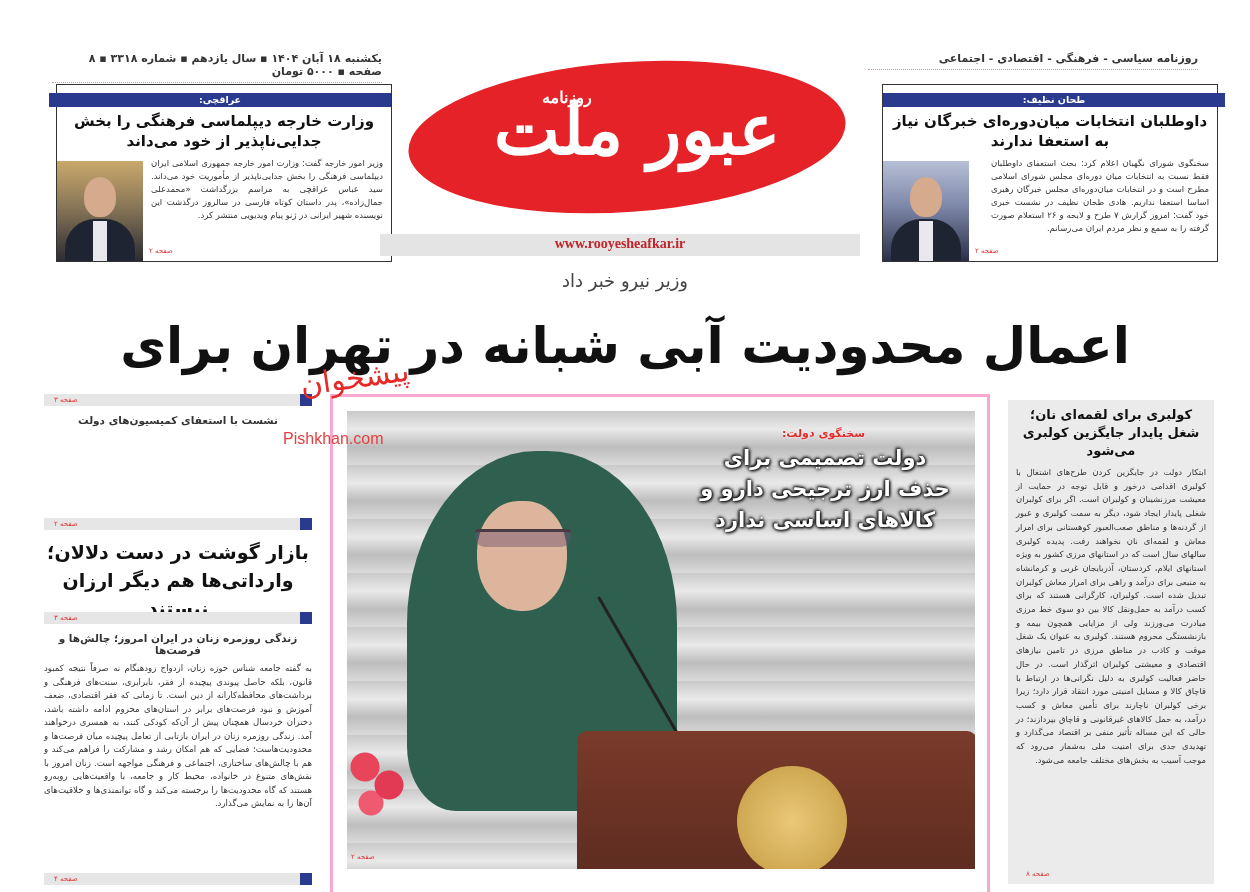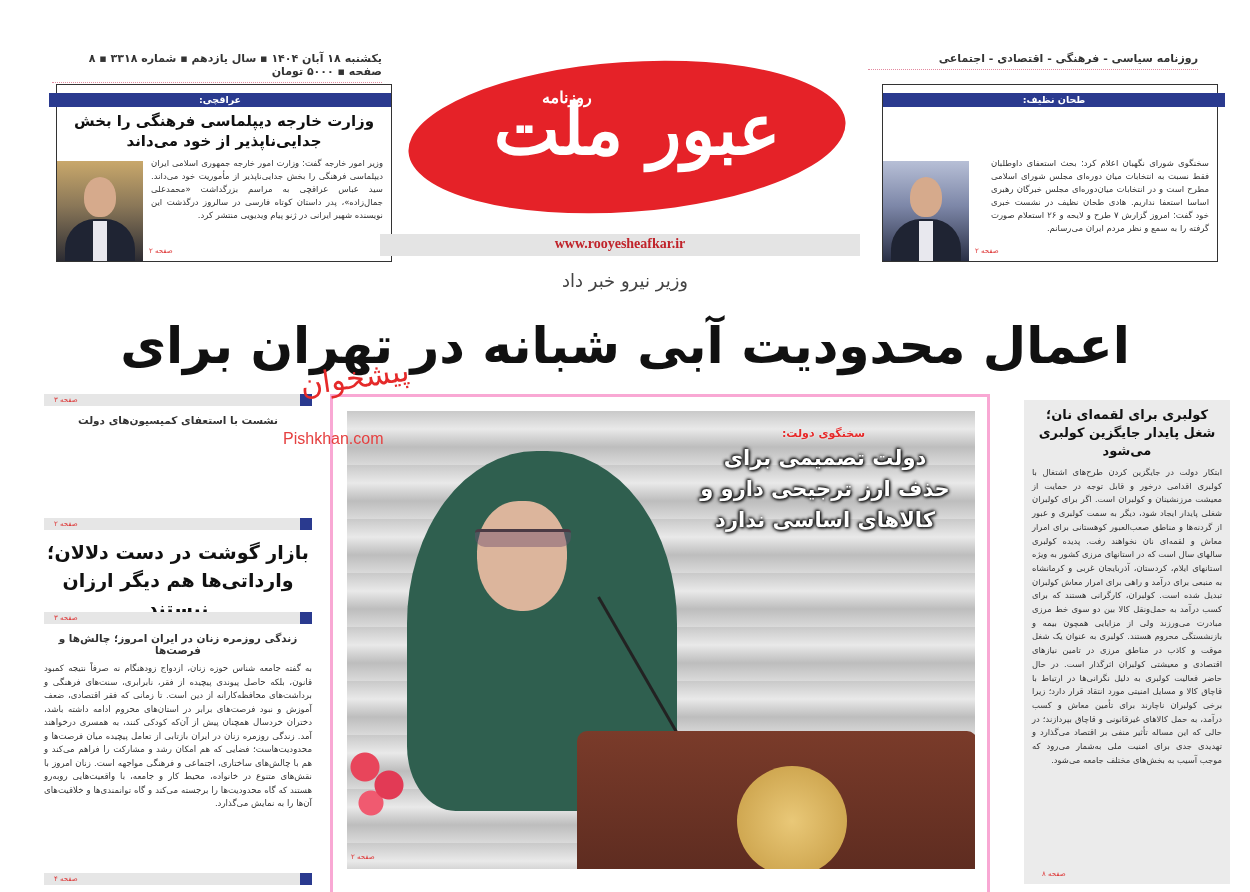--- a/index.html
+++ b/index.html
@@ -67,33 +67,34 @@
   .ph-glasses { position: absolute; left: 128px; top: 118px; width: 96px; height: 18px; border-top: 3px solid #4a3a44; background: rgba(110,80,110,0.45); border-radius: 4px 4px 10px 10px; }
   .ph-mic { position: absolute; left: 250px; top: 186px; width: 3px; height: 160px; background: #222; transform: rotate(-30deg); transform-origin: top; }
   .ph-podium { position: absolute; left: 230px; top: 320px; width: 400px; height: 160px; background: linear-gradient(180deg,#7a3b2a,#5a2a1f); border-radius: 10px 10px 0 0; }
   .ph-seal { position: absolute; left: 390px; top: 355px; width: 110px; height: 110px; border-radius: 50%; background: radial-gradient(circle,#e9c878,#c59a41); }
   .ph-flowers { position: absolute; left: 0px; top: 320px; width: 60px; height: 90px; background: radial-gradient(circle at 30% 40%,#e8455b 0 14px,transparent 15px), radial-gradient(circle at 70% 60%,#e23a55 0 14px,transparent 15px), radial-gradient(circle at 40% 80%,#f05a70 0 12px,transparent 13px); }
   .ph-kicker { position: absolute; right: 110px; top: 16px; font-size: 11px; font-weight: bold; color: #e52a2a; text-shadow: 0 0 2px #fff; }
   .ph-head { position: absolute; right: 20px; top: 32px; width: 260px; text-align: center; font-size: 21px; font-weight: bold; color: #fff; line-height: 31px; text-shadow: 0 0 4px #000, 1px 1px 3px #000, -1px -1px 3px #000; }
   .ph-page { position: absolute; left: 4px; bottom: 8px; font-size: 7px; color: #d33; }
 
   
-  .rcol { position: absolute; left: 1008px; top: 400px; width: 206px; height: 484px; background: #ebebeb; margin-left: 16px; }
+  .rcol { position: absolute; left: 1008px; top: 400px; width: 206px; height: 484px; background: #ebebeb; }
   .r-head { position: absolute; top: 6px; left: 6px; right: 6px; font-size: 13px; font-weight: bold; line-height: 18px; text-align: center; color: #111; }
   .r-body { position: absolute; top: 66px; left: 8px; right: 8px; font-size: 8.4px; line-height: 13.7px; color: #333; text-align: justify; }
   .r-page { position: absolute; bottom: 6px; left: 18px; font-size: 7px; color: #d33; }
 </style>
 </head>
 <body>
 
 <div class="topline left">یکشنبه ۱۸ آبان ۱۴۰۴ ▪ سال یازدهم ▪ شماره ۳۳۱۸ ▪ ۸ صفحه ▪ ۵۰۰۰ تومان</div>
 <div class="topline right">روزنامه سیاسی - فرهنگی - اقتصادی - اجتماعی</div>
 
 <div class="teaser right">
   <div class="kicker-bar">طحان نظیف:</div>
+  <div class="t-head">داوطلبان انتخابات میان‌دوره‌ای خبرگان نیاز به استعفا ندارند</div>
   <div class="t-body">سخنگوی شورای نگهبان اعلام کرد: بحث استعفای داوطلبان فقط نسبت به انتخابات میان دوره‌ای مجلس شورای اسلامی مطرح است و در انتخابات میان‌دوره‌ای مجلس خبرگان رهبری اساسا استعفا نداریم. هادی طحان نظیف در نشست خبری خود گفت: امروز گزارش ۷ طرح و لایحه و ۲۶ استعلام صورت گرفته را به سمع و نظر مردم ایران می‌رسانم.</div>
   <div class="photo">
     <div class="suit"></div>
     <div class="shirt"></div>
     <div class="face"></div>
   </div>
   <div class="t-page">صفحه ۲</div>
 </div>
 
 <div class="teaser left">

